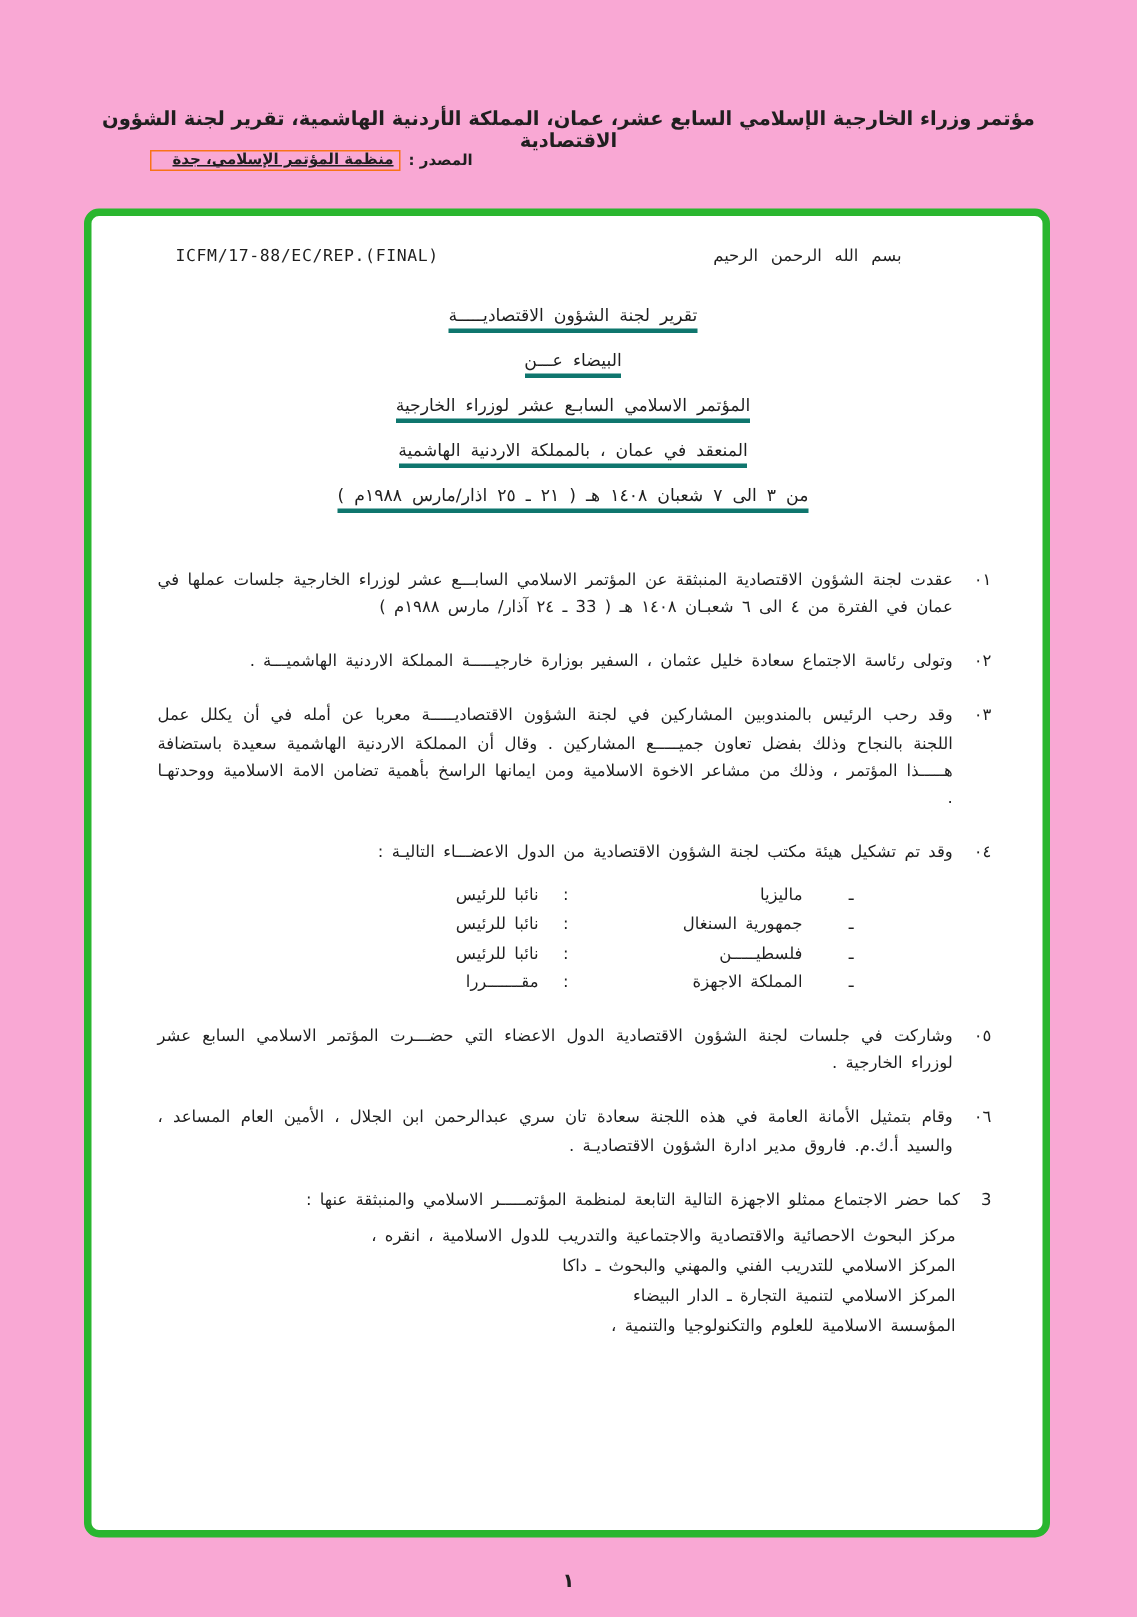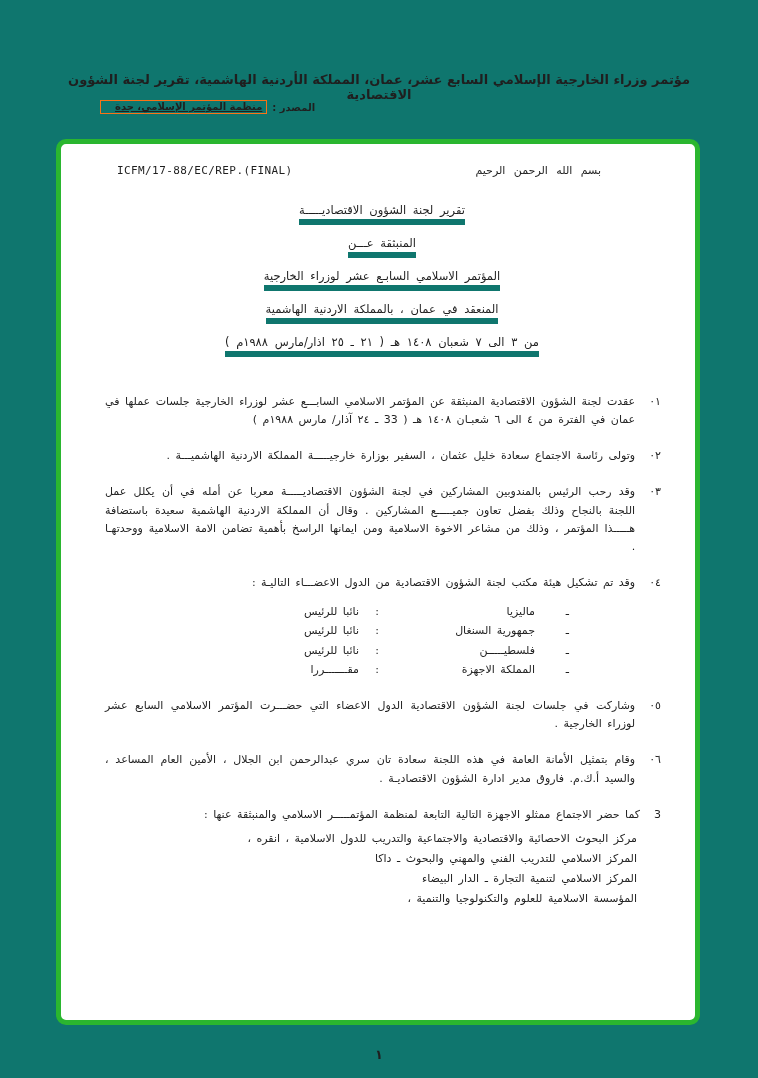--- a/index.html
+++ b/index.html
@@ -1,21 +1,21 @@
 <!DOCTYPE html>
 <html lang="ar"><head>
 <meta charset="utf-8">
 <style>
   * { box-sizing: border-box; margin: 0; padding: 0; }
   html, body { background: #ffffff; }
   .page {
     position: relative;
     width: 758px;
     height: 1078px;
-    background: #0f766e;
+    background: #f9a8d4;
     font-family: "DejaVu Sans", sans-serif;
     color: #1f1f1f;
     overflow: hidden;
   }
 
   
   .top-header {
     position: absolute;
     top: 72px; left: 0; right: 0;
     text-align: center;
@@ -81,21 +81,21 @@
   
   .title-block {
     margin-top: 22px;
     text-align: center;
     direction: rtl;
   }
   .title-line { margin-top: 7px; }
   .title-line span {
     display: inline-block;
     font-size: 11.5px;
-    border-bottom: 6px solid #0f766e;
+    border-bottom: 3px solid #0f766e;
     padding-bottom: 2px;
     word-spacing: 3px;
   }
 
   
   .doc-body {
     direction: rtl;
     margin-top: 36px;
     font-size: 11px;
     line-height: 1.65;
@@ -169,21 +169,21 @@
 
   <div class="scan-frame">
 
     <div class="doc-top-row">
       <div class="doc-code">ICFM/17-88/EC/REP.(FINAL)</div>
       <div class="bismillah">بسم الله الرحمن الرحيم</div>
     </div>
 
     <div class="title-block">
       <div class="title-line"><span>تقرير لجنة الشؤون الاقتصاديـــــة</span></div>
-      <div class="title-line"><span>المنبثقة عـــن</span></div>
+      <div class="title-line"><span>البيضاء عـــن</span></div>
       <div class="title-line"><span>المؤتمر الاسلامي السابـع عشر لوزراء الخارجية</span></div>
       <div class="title-line"><span>المنعقد في عمان ، بالمملكة الاردنية الهاشمية</span></div>
       <div class="title-line"><span>من ٣ الى ٧ شعبان ١٤٠٨ هـ ( ٢١ ـ ٢٥ اذار/مارس ١٩٨٨م )</span></div>
     </div>
 
     <div class="doc-body">
 
       <div class="para">
         <span class="para-num">٠١</span>
         <span class="para-text">عقدت لجنة الشؤون الاقتصادية المنبثقة عن المؤتمر الاسلامي السابـــع عشر لوزراء الخارجية جلسات عملها في عمان في الفترة من ٤ الى ٦ شعبـان ١٤٠٨ هـ ( 33 ـ ٢٤ آذار/ مارس ١٩٨٨م )</span>

